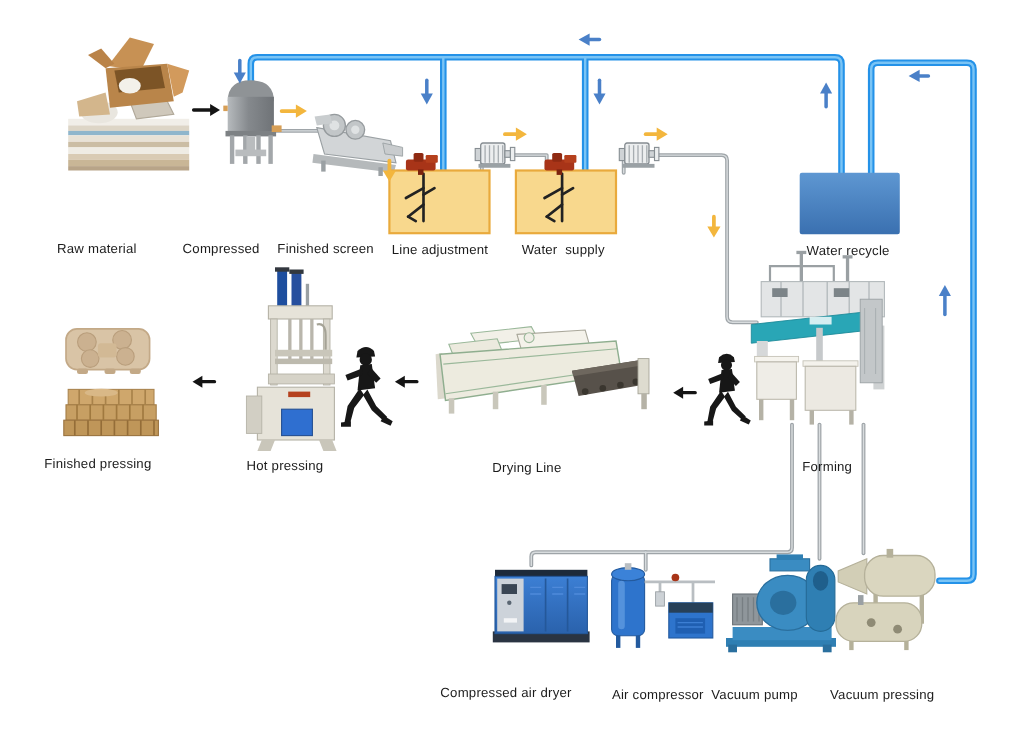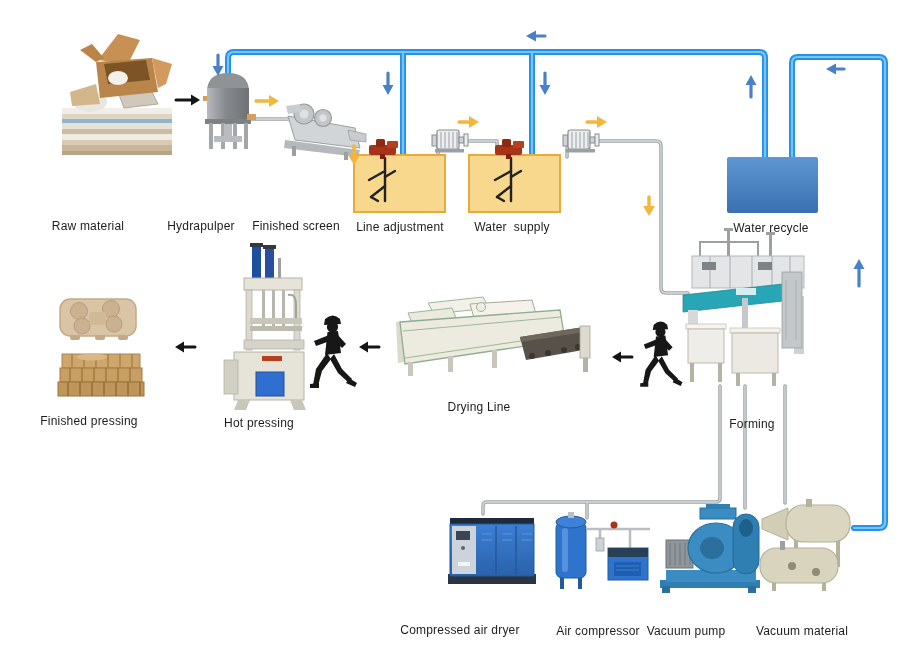--- a/index.html
+++ b/index.html
@@ -392,27 +392,27 @@
           <polygon points="368,341.5 368,352.5 359,347" stroke="none"></polygon>
         </g>
     <g>
           <path d="M195,347 H183"></path>
           <polygon points="184,341.5 184,352.5 175,347" stroke="none"></polygon>
         </g>
   </g>
 </svg>
 
 <div class="lbl" style="left:88px;top:219px">Raw material</div>
-<div class="lbl" style="left:201px;top:219px">Hydrapulper</div>
+<div class="lbl" style="left:201px;top:219px">Compressed</div>
 <div class="lbl" style="left:296px;top:219px">Finished screen</div>
 <div class="lbl" style="left:400px;top:220px">Line adjustment</div>
 <div class="lbl" style="left:512px;top:220px">Water  supply</div>
 <div class="lbl" style="left:771px;top:221px">Water recycle</div>
 <div class="lbl" style="left:752px;top:417px">Forming</div>
-<div class="lbl" style="left:479px;top:400px">Drying Line</div>
+<div class="lbl" style="left:479px;top:418px">Drying Line</div>
 <div class="lbl" style="left:259px;top:416px">Hot pressing</div>
 <div class="lbl" style="left:89px;top:414px">Finished pressing</div>
 <div class="lbl" style="left:460px;top:623px">Compressed air dryer</div>
 <div class="lbl" style="left:598px;top:624px">Air compressor</div>
 <div class="lbl" style="left:686px;top:624px">Vacuum pump</div>
-<div class="lbl" style="left:802px;top:624px">Vacuum material</div>
+<div class="lbl" style="left:802px;top:624px">Vacuum pressing</div>
 
 </div>
 
 </body></html>

